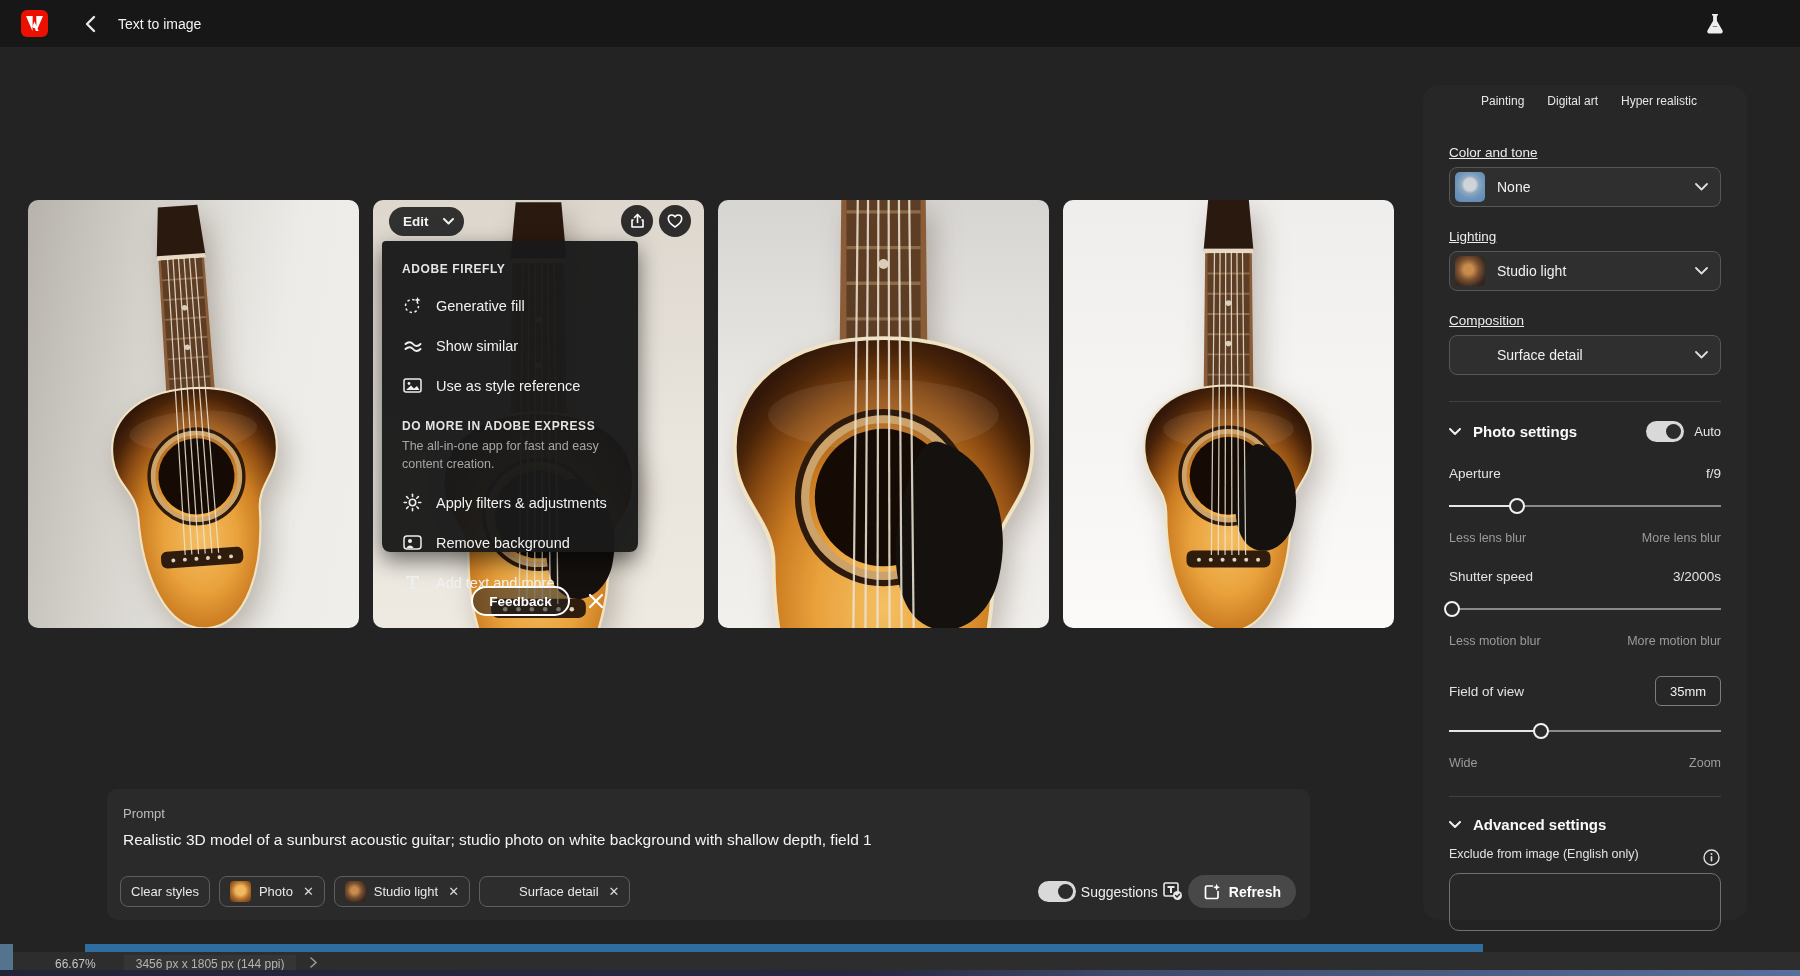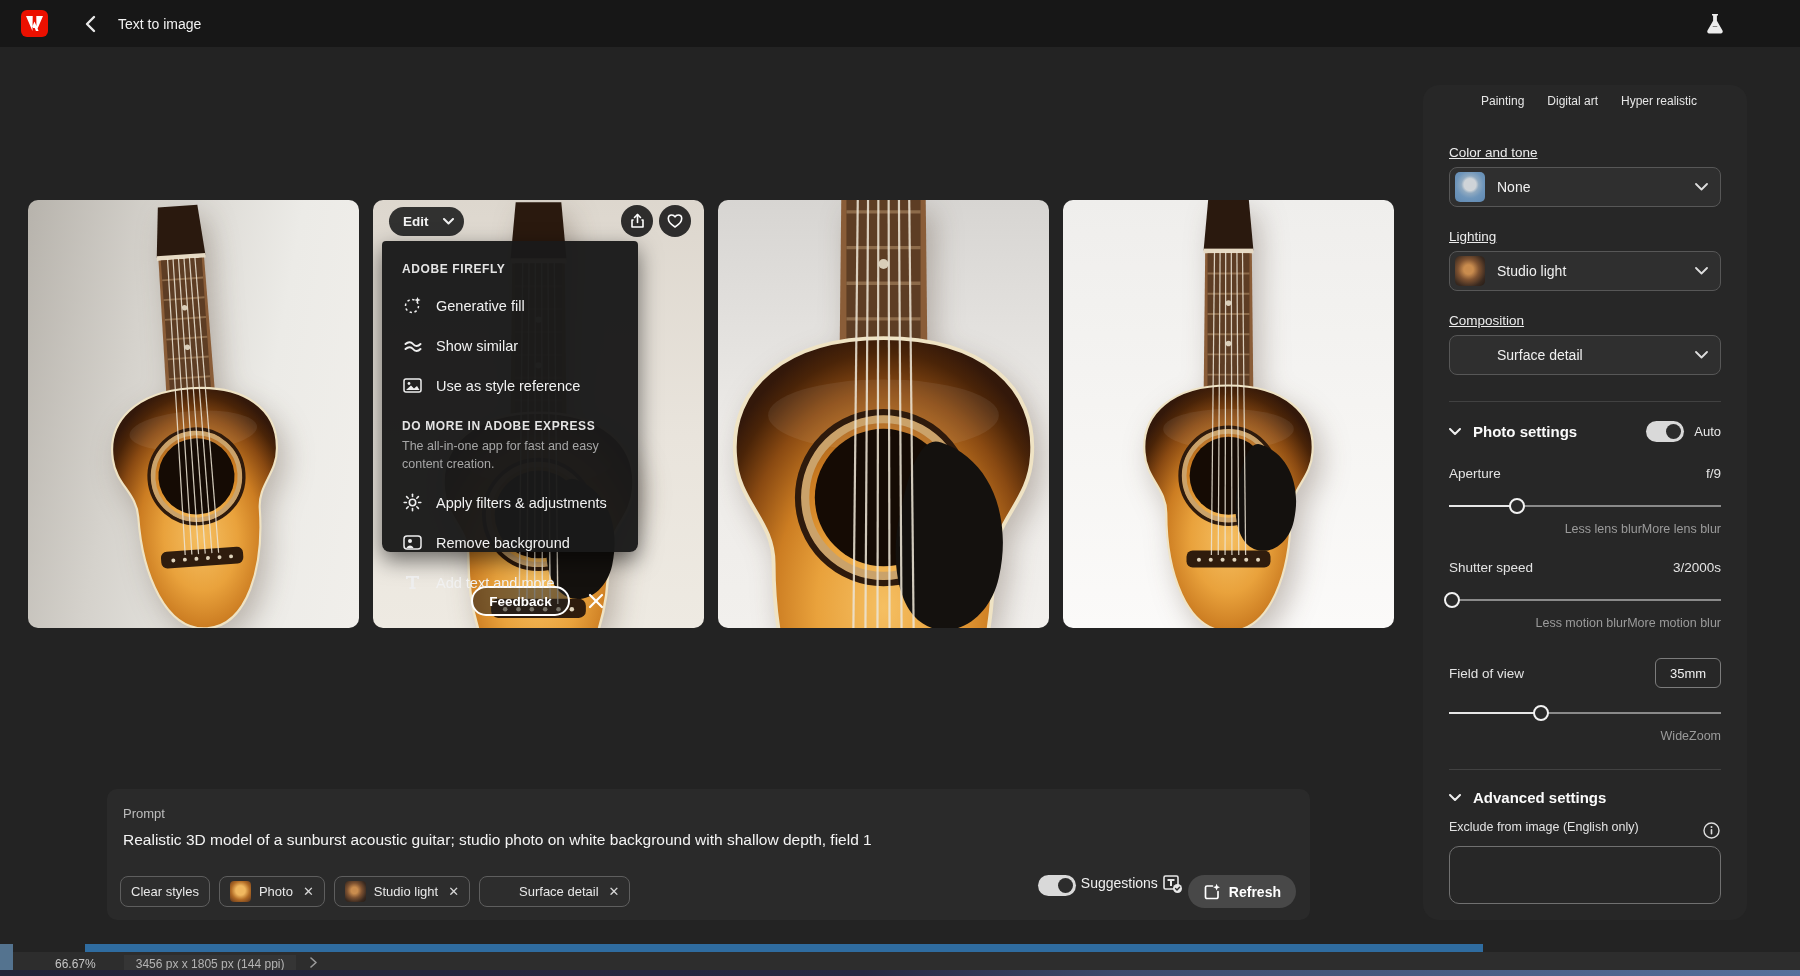--- a/index.html
+++ b/index.html
@@ -73,41 +73,41 @@
   .toggle { width:38px; height:21px; border-radius:11px; background:#d9d9d9; position:relative; cursor:pointer; flex:none; }
   .toggle .knob { position:absolute; right:3px; top:3px; width:15px; height:15px; border-radius:50%; background:#2c2c2c; }
   .auto-label { margin-left:10px; color:#e8e8e8; font-size:13px; }
   .param-row { margin-top:24px; display:flex; justify-content:space-between; align-items:center;
     color:#e3e3e3; font-size:13.5px; }
   .slider { margin-top:17px; position:relative; height:16px; cursor:pointer; }
   .slider .track { position:absolute; left:0; right:0; top:7px; height:2px; background:#8a8a8a; }
   .slider .fill { position:absolute; left:0; top:7px; height:2px; background:#e6e6e6; }
   .slider .thumb { position:absolute; top:0; width:16px; height:16px; border-radius:50%;
     border:2.5px solid #f2f2f2; background:#2a2a2a; transform:translateX(-8px); }
-  .range-labels { margin-top:8px; display:flex; justify-content:flex-end; color:#9b9b9b; font-size:12.5px; }
+  .range-labels { margin-top:17px; display:flex; justify-content:space-between; color:#9b9b9b; font-size:12.5px; }
   .fov-box { width:66px; height:30px; border:1px solid #7c7c7c; border-radius:6px; color:#f0f0f0;
     font-size:13px; display:flex; align-items:center; justify-content:center; cursor:pointer; }
   .exclude-row { margin-top:14px; display:flex; justify-content:space-between; align-items:flex-start; }
   .exclude-label { color:#e3e3e3; font-size:12.5px; }
   .info-btn { width:20px; height:20px; cursor:pointer; display:flex; align-items:center; justify-content:center; }
   .exclude-input { margin-top:6px; width:272px; height:58px; background:transparent;
     border:1.5px solid #707070; border-radius:10px; resize:none; color:#eee; font-size:13px;
     padding:8px 10px; font-family:"Liberation Sans", sans-serif; outline:none; }
 
   
   .prompt-panel { position:absolute; left:107px; top:789px; width:1203px; height:131px;
     background:#2a2a2a; border-radius:10px; padding:17px 16px 0 16px; z-index:9; }
   .prompt-label { color:#bdbdbd; font-size:13px; }
   .prompt-text { margin-top:10px; color:#f4f4f4; font-size:15.5px; }
   .chip-row { position:absolute; left:13px; bottom:13px; display:flex; gap:9px; align-items:center; }
   .chip { height:31px; border:1.5px solid #5e5e5e; border-radius:8px; background:#2d2d2d;
     display:flex; align-items:center; gap:8px; padding:4px 10px; color:#e8e8e8; font-size:13px; cursor:pointer; }
   .chip .chip-thumb { width:21px; height:21px; border-radius:4px; }
   .chip .chip-x { color:#d8d8d8; font-size:13px; margin-left:2px; cursor:pointer; }
-  .prompt-right { position:absolute; right:14px; bottom:12px; display:flex; gap:5px; }
+  .prompt-right { position:absolute; right:14px; bottom:12px; display:flex; align-items:center; gap:5px; }
   .sugg-label { color:#efefef; font-size:14px; }
   .refresh-btn { height:33px; padding:0 15px; border-radius:17px; background:#484848; color:#fff;
     font-size:14px; font-weight:bold; display:flex; align-items:center; gap:8px; cursor:pointer; }
 
   
   .scroll-thumb { position:absolute; left:85px; top:944px; width:1398px; height:8px;
     background:#2f6ca0; z-index:20; cursor:pointer; }
   .left-nub { position:absolute; left:0; top:944px; width:13px; height:27px; background:#54738f; z-index:21; }
   .statusbar { position:absolute; left:0; right:0; top:952px; height:23px; background:#2d2d2d; z-index:19;
     display:flex; align-items:center; color:#b8b8b8; font-size:12px; }

